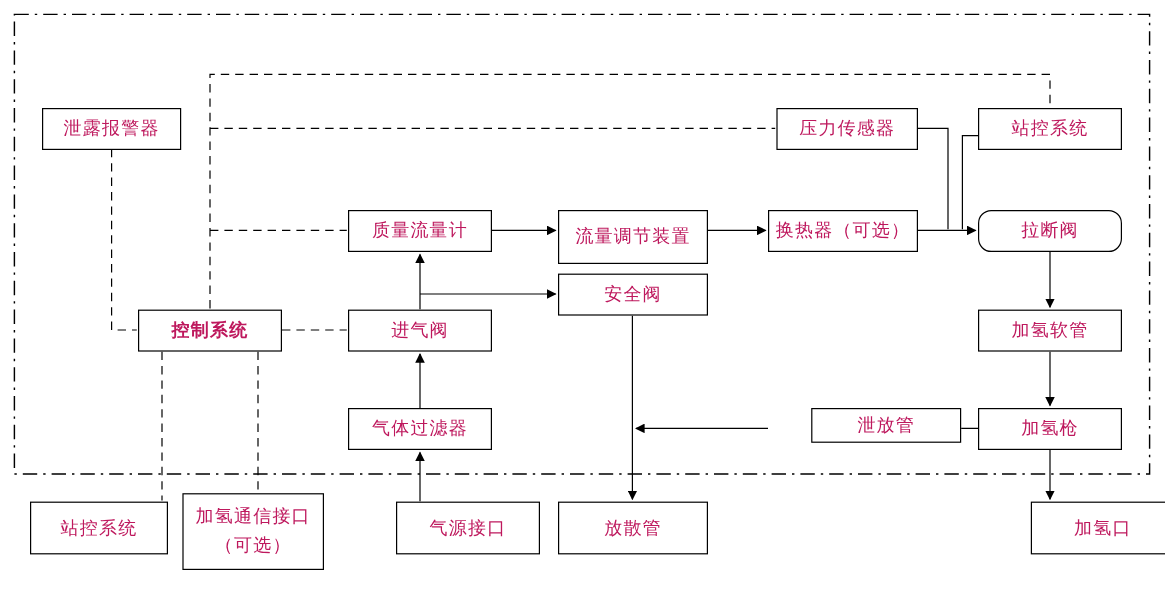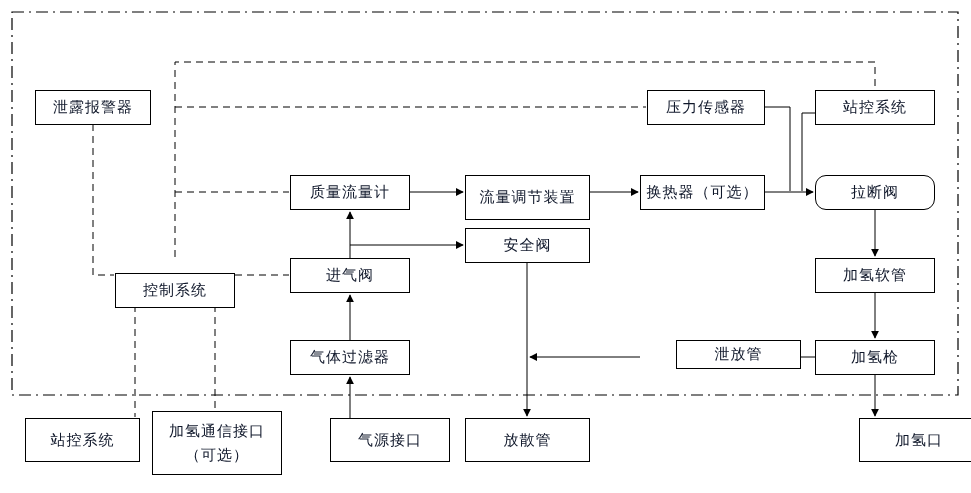--- a/index.html
+++ b/index.html
@@ -25,21 +25,21 @@
   .node {
     position: absolute;
     box-sizing: border-box;
     border: 1px solid #000000;
     background: #ffffff;
     display: flex;
     align-items: center;
     justify-content: center;
     font-size: 15px;
     letter-spacing: 1px;
-    color: #0f172a;
+    color: #be185d;
     white-space: nowrap;
     text-align: center;
   }
   .node-two-line {
     flex-direction: column;
     line-height: 1.6;
   }
   .wire {
     stroke: #000000;
     stroke-width: 1;
@@ -102,30 +102,30 @@
   <div class="node" style="left:647px; top:90px;  width:118px; height:35px;">压力传感器</div>
   <div class="node" style="left:815px; top:90px;  width:120px; height:35px;">站控系统</div>
 
   <div class="node" style="left:290px; top:175px; width:120px; height:35px;">质量流量计</div>
   <div class="node" style="left:465px; top:175px; width:125px; height:45px;">流量调节装置</div>
   <div class="node" style="left:640px; top:175px; width:125px; height:35px;">换热器（可选）</div>
   <div class="node" style="left:815px; top:175px; width:120px; height:35px;border-radius:11px;">拉断阀</div>
 
   <div class="node" style="left:465px; top:228px; width:125px; height:35px;">安全阀</div>
 
-  <div class="node" style="left:115px; top:273px; width:120px; height:35px;">控制系统</div>
+  <div class="node" style="left:115px; top:258px; width:120px; height:35px;font-weight:bold;">控制系统</div>
   <div class="node" style="left:290px; top:258px; width:120px; height:35px;">进气阀</div>
   <div class="node" style="left:815px; top:258px; width:120px; height:35px;">加氢软管</div>
 
   <div class="node" style="left:290px; top:340px; width:120px; height:35px;">气体过滤器</div>
   <div class="node" style="left:676px; top:340px; width:125px; height:29px;">泄放管</div>
   <div class="node" style="left:25px;  top:418px; width:115px; height:44px;">站控系统</div>
 
   <div class="node" style="left:815px; top:340px; width:120px; height:35px;">加氢枪</div>
-  <div class="node node-two-line" style="left:152px; top:411px; width:130px; height:64px;">
+  <div class="node node-two-line" style="left:152px; top:411px; width:118px; height:64px;">
     <span>加氢通信接口</span>
     <span>（可选）</span>
   </div>
   <div class="node" style="left:290px; top:418px; width:120px; height:44px;margin-left:40px;">气源接口</div>
   <div class="node" style="left:465px; top:418px; width:125px; height:44px;">放散管</div>
   <div class="node" style="left:815px; top:418px; width:120px; height:44px;margin-left:44px;">加氢口</div>
 
 </div>
 
 </body></html>

